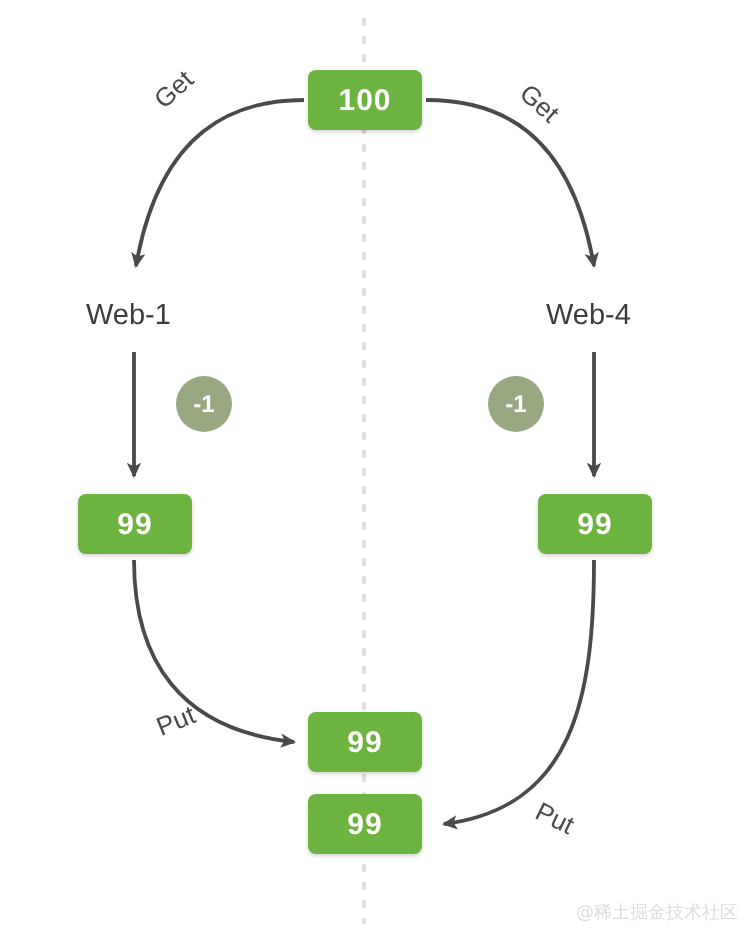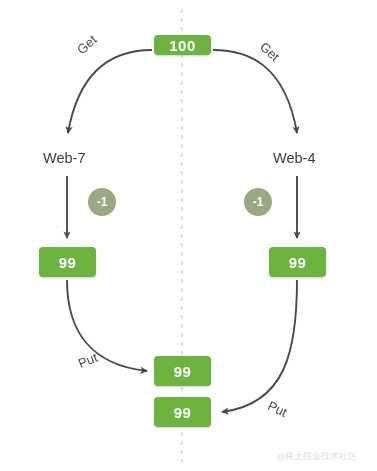--- a/index.html
+++ b/index.html
@@ -27,21 +27,21 @@
     display:flex;align-items:center;justify-content:center;
     color:#ffffff;font-size:12px;font-weight:bold;
   }
   .edgelabel{
     position:absolute;
     color:#4a4a4a;font-size:13px;
     white-space:nowrap;
     transform-origin:left top;
   }
   .watermark{
-    position:absolute;right:20px;bottom:8px;
+    position:absolute;right:8px;bottom:8px;
     color:#dcdcdc;font-size:9px;white-space:nowrap;
     font-family:"DejaVu Sans",sans-serif;
   }
 </style>
 </head>
 <body>
 
 <div id="stage">
 
   <svg id="wires" viewBox="0 0 377 471">
@@ -59,42 +59,42 @@
 
     <path d="M67,176 L67,238" fill="none" stroke="#4a4a4a" stroke-width="1.9" marker-end="url(#ah)"></path>
 
     <path d="M297,176 L297,238" fill="none" stroke="#4a4a4a" stroke-width="1.9" marker-end="url(#ah)"></path>
 
     <path d="M67,280 C67,330 90,365 147,371" fill="none" stroke="#4a4a4a" stroke-width="1.9" marker-end="url(#ah)"></path>
 
     <path d="M297,280 C297,350 286,404 222,412" fill="none" stroke="#4a4a4a" stroke-width="1.9" marker-end="url(#ah)"></path>
   </svg>
 
-  <div class="vbox" style="left:154px;top:35px;width:57px;height:20px;">
+  <div class="vbox" style="left:154px;top:35px;width:57px;height:30px;">
     <span>100</span>
   </div>
 
   <div class="vbox" style="left:39px;top:247px;width:57px;height:30px;">
     <span>99</span>
   </div>
 
   <div class="vbox" style="left:269px;top:247px;width:57px;height:30px;">
     <span>99</span>
   </div>
 
   <div class="vbox" style="left:154px;top:356px;width:57px;height:30px;">
     <span>99</span>
   </div>
 
   <div class="vbox" style="left:154px;top:397px;width:57px;height:30px;">
     <span>99</span>
   </div>
 
   <div class="nodelabel" style="left:43px;top:150px;">
-    <span>Web-7</span>
+    <span>Web-1</span>
   </div>
 
   <div class="nodelabel" style="left:273px;top:150px;">
     <span>Web-4</span>
   </div>
 
   <div class="opcircle" style="left:88px;top:188px;">
     <span>-1</span>
   </div>
 

